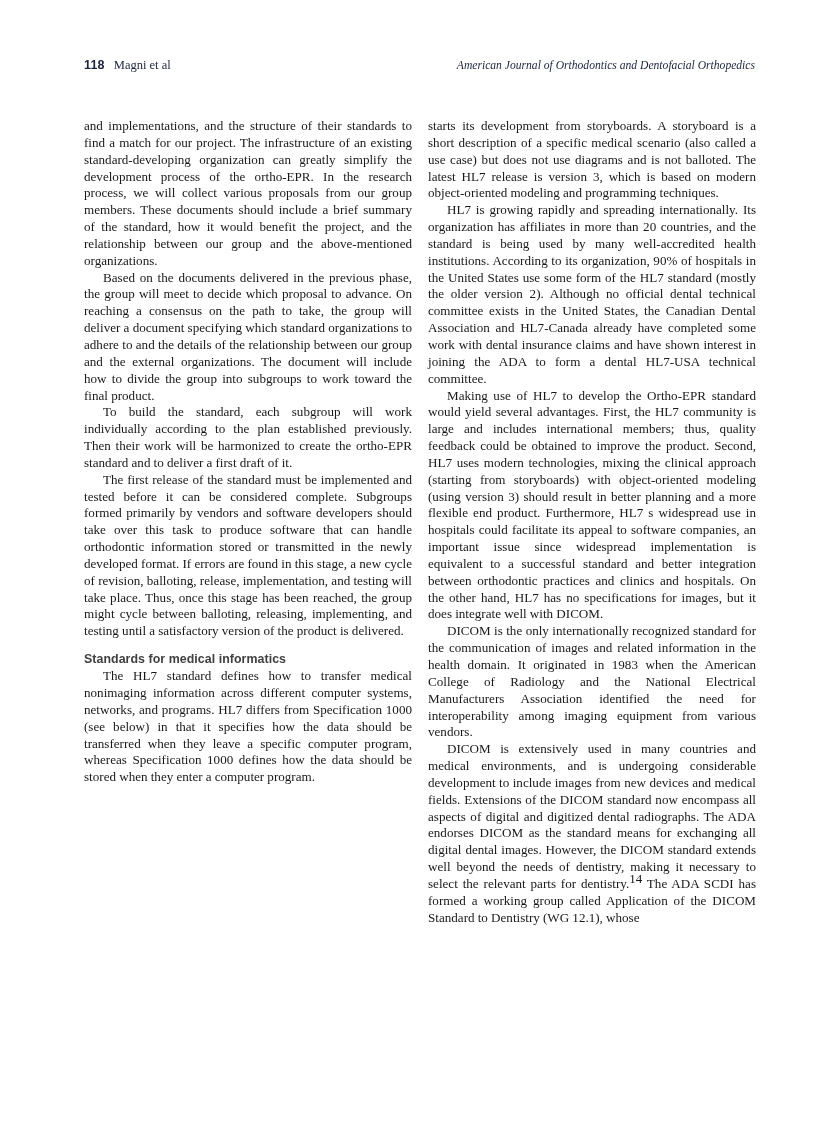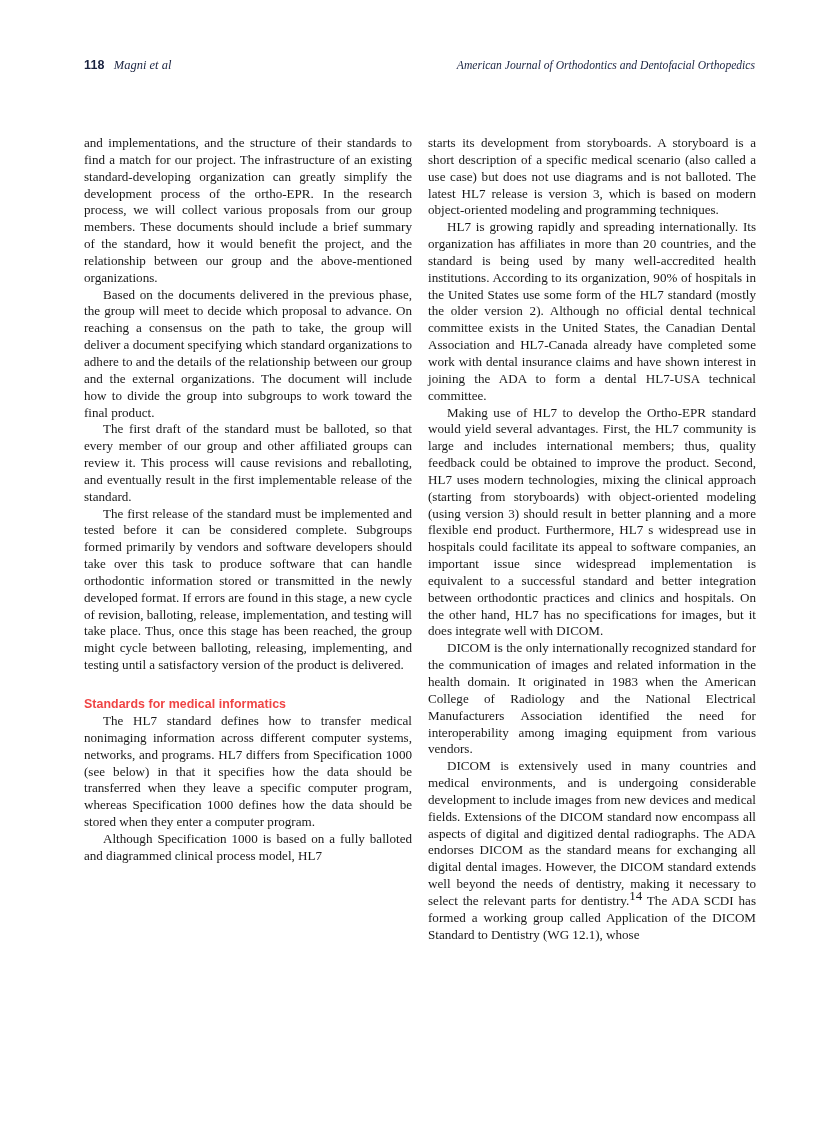--- a/index.html
+++ b/index.html
@@ -43,42 +43,41 @@
   .rh-pageno {
     font-family: "Liberation Sans", "DejaVu Sans", sans-serif;
     font-weight: bold;
     font-size: 12.5px;
     color: #1a2340;
     margin-right: 9px;
     letter-spacing: 0.2px;
   }
   .rh-authors {
     font-family: "Liberation Serif", "DejaVu Serif", serif;
-    font-style: italic;
     font-size: 12.5px;
     color: #1a2340;
   }
   .rh-right {
     text-align: right;
     font-family: "Liberation Serif", "DejaVu Serif", serif;
     font-style: italic;
     font-size: 11.6px;
     color: #1a2340;
     line-height: 1.42;
     white-space: nowrap;
     margin-left: 36px;
   }
   .rh-journal { display: block; }
   .rh-issue  { display: block; }
 
   
   .columns {
     position: absolute;
     left: 84px;
-    top: 135px;
+    top: 118px;
     width: 672px;
     height: 960px;
     display: flex;
     justify-content: space-between;
   }
   .col {
     width: 328px;
   }
 
   p.para {
@@ -90,26 +89,26 @@
     color: #181818;
     -webkit-hyphens: none;
     hyphens: none;
     word-spacing: -0.1px;
   }
   p.para.cont {
     text-indent: 0;
   }
 
   h2.section-head {
-    margin: 22px 0 1px 0;
+    margin: 11px 0 1px 0;
     font-family: "Liberation Sans", "DejaVu Sans", sans-serif;
     font-weight: bold;
     font-size: 12.4px;
     line-height: 16px;
-    color: #ef4444;
+    color: #404040;
     letter-spacing: 0.05px;
   }
 
   sup.ref {
     font-size: 13px;
     vertical-align: super;
     line-height: 0;
   }
 </style>
 </head>
@@ -125,27 +124,26 @@
     <div class="rh-right">
       <span class="rh-journal">American Journal of Orthodontics and Dentofacial Orthopedics</span>
     </div>
   </div>
 
   <div class="columns">
 
     <div class="col">
       <p class="para cont">and implementations, and the structure of their standards to find a match for our project. The infrastructure of an existing standard-developing organization can greatly simplify the development process of the ortho-EPR. In the research process, we will collect various proposals from our group members. These documents should include a brief summary of the standard, how it would benefit the project, and the relationship between our group and the above-mentioned organizations.</p>
       <p class="para">Based on the documents delivered in the previous phase, the group will meet to decide which proposal to advance. On reaching a consensus on the path to take, the group will deliver a document specifying which standard organizations to adhere to and the details of the relationship between our group and the external organizations. The document will include how to divide the group into subgroups to work toward the final product.</p>
-      <p class="para">The first draft of the standard must be balloted, so that every member of our group and other affiliated groups can review it. This process will cause revisions and reballoting, and eventually result in the first implementable release of the standard.</p>
+      <p class="para">To build the standard, each subgroup will work individually according to the plan established previously. Then their work will be harmonized to create the ortho-EPR standard and to deliver a first draft of it.</p>
       <p class="para">The first release of the standard must be implemented and tested before it can be considered complete. Subgroups formed primarily by vendors and software developers should take over this task to produce software that can handle orthodontic information stored or transmitted in the newly developed format. If errors are found in this stage, a new cycle of revision, balloting, release, implementation, and testing will take place. Thus, once this stage has been reached, the group might cycle between balloting, releasing, implementing, and testing until a satisfactory version of the product is delivered.</p>
 
       <h2 class="section-head">Standards for medical informatics</h2>
 
       <p class="para">The HL7 standard defines how to transfer medical nonimaging information across different computer systems, networks, and programs. HL7 differs from Specification 1000 (see below) in that it specifies how the data should be transferred when they leave a specific computer program, whereas Specification 1000 defines how the data should be stored when they enter a computer program.</p>
-      <p class="para">Although Specification 1000 is based on a fully balloted and diagrammed clinical process model, HL7</p>
     </div>
 
     <div class="col">
       <p class="para cont">starts its development from storyboards. A storyboard is a short description of a specific medical scenario (also called a use case) but does not use diagrams and is not balloted. The latest HL7 release is version 3, which is based on modern object-oriented modeling and programming techniques.</p>
       <p class="para">HL7 is growing rapidly and spreading internationally. Its organization has affiliates in more than 20 countries, and the standard is being used by many well-accredited health institutions. According to its organization, 90% of hospitals in the United States use some form of the HL7 standard (mostly the older version 2). Although no official dental technical committee exists in the United States, the Canadian Dental Association and HL7-Canada already have completed some work with dental insurance claims and have shown interest in joining the ADA to form a dental HL7-USA technical committee.</p>
       <p class="para">Making use of HL7 to develop the Ortho-EPR standard would yield several advantages. First, the HL7 community is large and includes international members; thus, quality feedback could be obtained to improve the product. Second, HL7 uses modern technologies, mixing the clinical approach (starting from storyboards) with object-oriented modeling (using version 3) should result in better planning and a more flexible end product. Furthermore, HL7 s widespread use in hospitals could facilitate its appeal to software companies, an important issue since widespread implementation is equivalent to a successful standard and better integration between orthodontic practices and clinics and hospitals. On the other hand, HL7 has no specifications for images, but it does integrate well with DICOM.</p>
       <p class="para">DICOM is the only internationally recognized standard for the communication of images and related information in the health domain. It originated in 1983 when the American College of Radiology and the National Electrical Manufacturers Association identified the need for interoperability among imaging equipment from various vendors.</p>
 
       <p class="para"><span>DICOM is extensively used in many countries and medical environments, and is undergoing considerable development to include images from new devices and medical fields. Extensions of the DICOM standard now encompass all aspects of digital and digitized dental radiographs. The ADA endorses DICOM as the standard means for exchanging all digital dental images. However, the DICOM standard extends well beyond the needs of dentistry, making it necessary to select the relevant parts for dentistry.</span><sup class="ref">14</sup><span> The ADA SCDI has formed a working group called Application of the DICOM Standard to Dentistry (WG 12.1), whose</span></p>
     </div>

